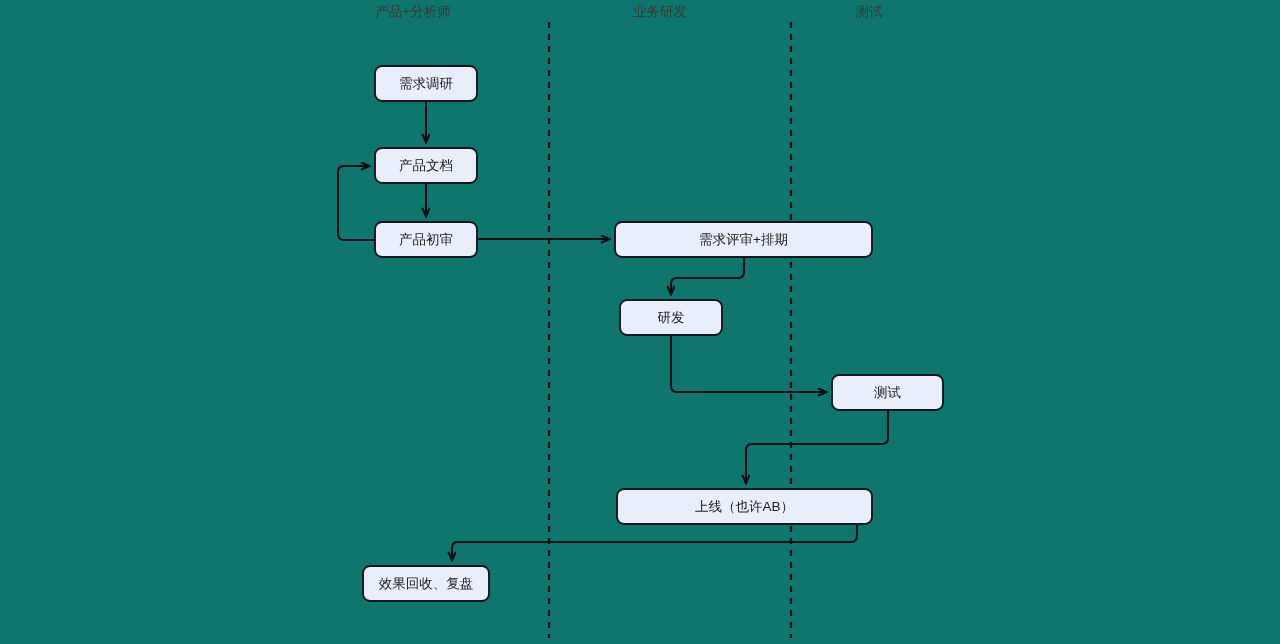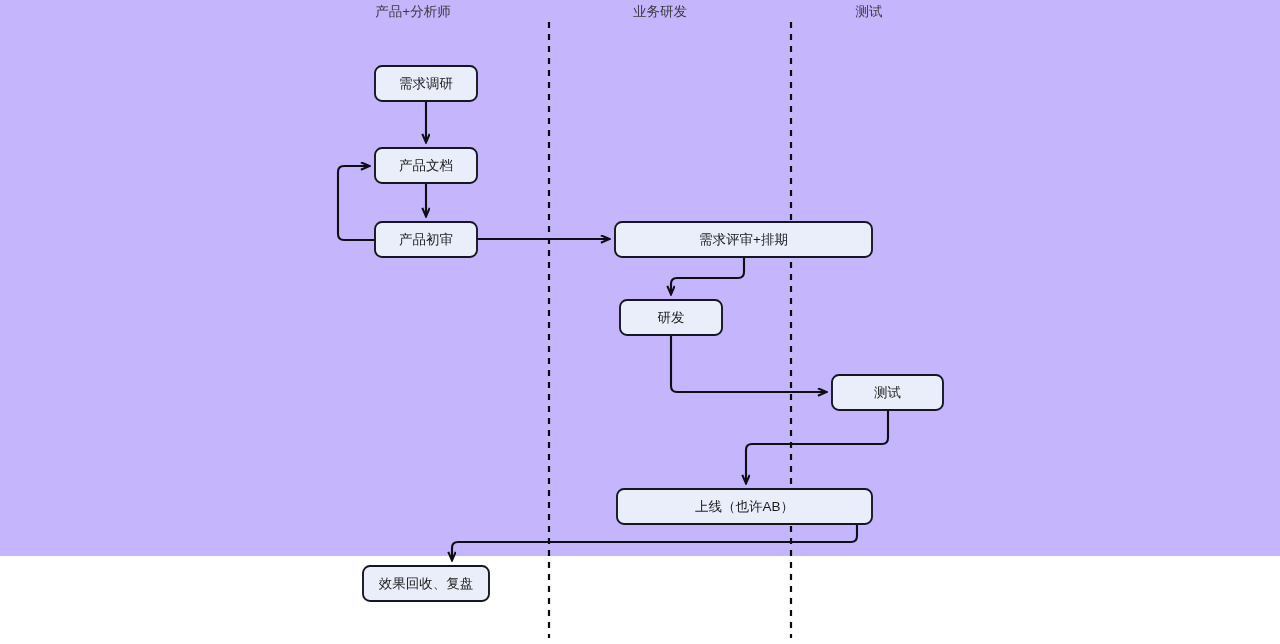--- a/index.html
+++ b/index.html
@@ -9,22 +9,22 @@
   }
   body {
     width: 1280px;
     height: 644px;
     font-family: "Liberation Sans", "DejaVu Sans", sans-serif;
     overflow: hidden;
   }
   #stage {
     position: relative;
     width: 1280px;
-    height: 556px;
-    background: #c4b5fd;
+    height: 644px;
+    background: #0f766e;
   }
   svg#flow {
     position: absolute;
     left: 0;
     top: 0;
     width: 1280px;
     height: 644px;
   }
   .lane-label {
     font-size: 13.5px;

